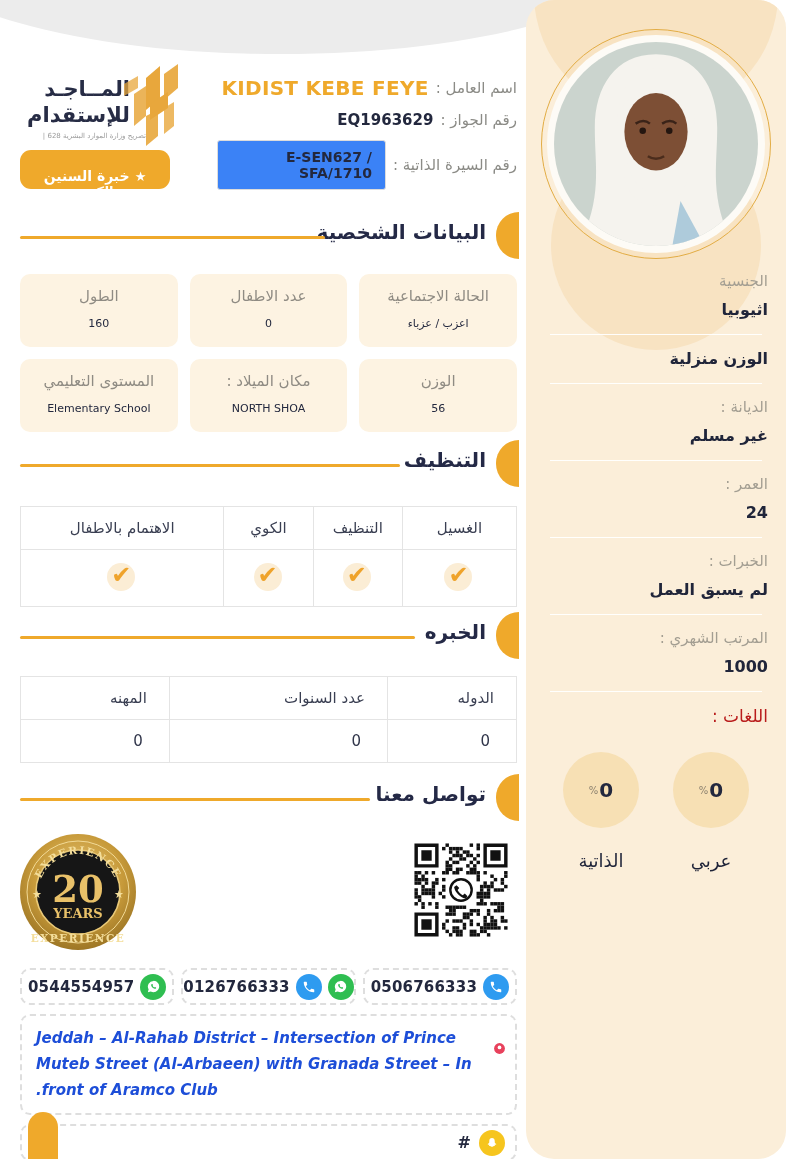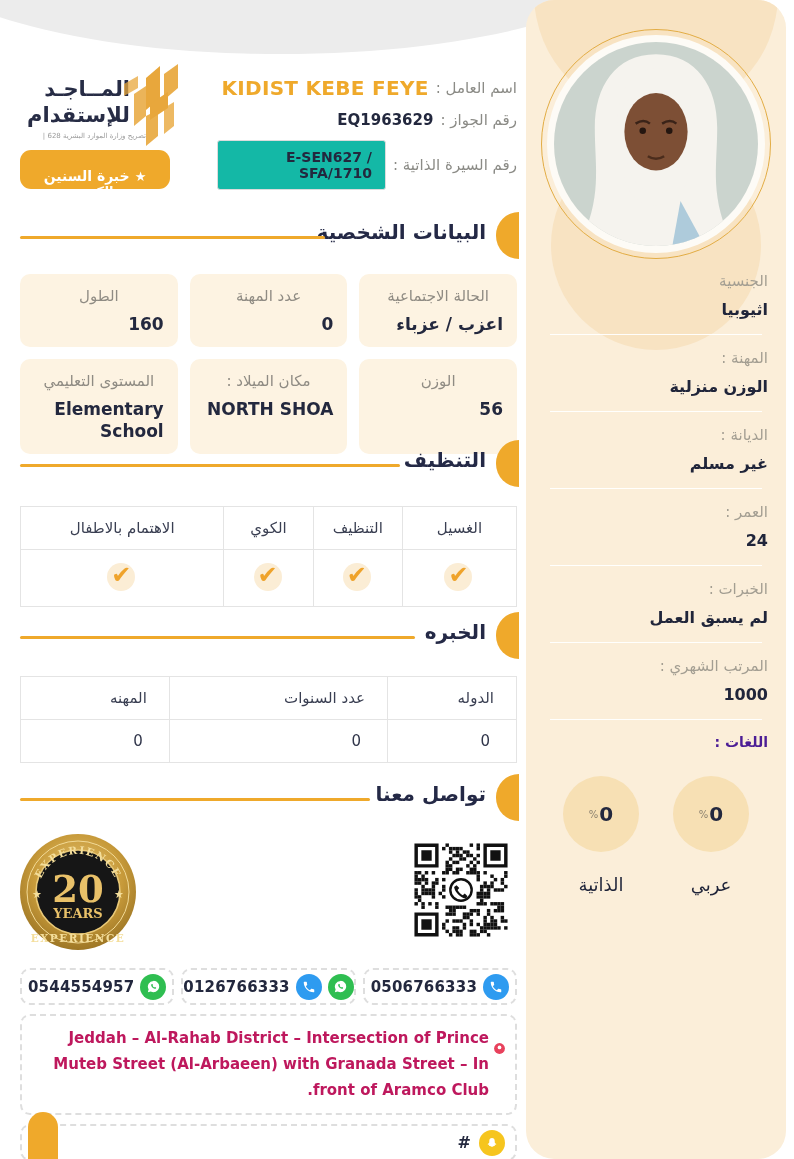--- a/index.html
+++ b/index.html
@@ -20,21 +20,21 @@
     border:1.5px solid #E2AC44; border-radius:50%; }
   .photo-pad { position:absolute; left:21px; top:35px; width:218px; height:218px;
     background:#FDFBF6; border-radius:50%; }
   .photo { position:absolute; left:28px; top:42px; width:204px; height:204px;
     border-radius:50%; overflow:hidden; }
   .sb-content { position:absolute; left:0; top:272px; width:100%; padding:0 18px;
     direction:rtl; }
   .sb-label { color:#A39E92; font-size:15px; }
   .sb-value { color:#20253A; font-size:16px; font-weight:bold; margin-top:10px; }
   .sb-div { border-top:1px solid rgba(255,255,255,.95); margin:15px 6px 14px 6px; }
-  .sb-langs-title { color:#4c1d95; font-size:14px; font-weight:bold; }
+  .sb-langs-title { color:#b91c1c; font-size:17px; font-weight:normal; }
   .gauges { display:flex; direction:rtl; justify-content:center; gap:34px; margin-top:26px; }
   .gauge { display:flex; flex-direction:column; align-items:center; }
   .gauge-circle { width:76px; height:76px; border-radius:50%; background:#F7E0B4;
     display:flex; align-items:center; justify-content:center; direction:ltr; }
   .gauge-sym { font-size:10px; color:#8D8270; margin-right:1px; }
   .gauge-num { font-size:20px; font-weight:bold; color:#23283E; }
   .gauge-name { margin-top:22px; font-size:18px; color:#1E2338; }
 
   
   .main { position:absolute; left:20px; top:0; width:497px; z-index:3; }
@@ -51,37 +51,37 @@
   .brand-badge .line1 { font-size:14px; font-weight:bold;margin-top:10px; }
   .brand-badge .line2 { font-size:13px; font-weight:bold; opacity:.95; }
   .badge-star { display:inline-block; margin-left:5px; font-size:13px; }
 
   .head-info { position:absolute; right:0; top:76px; width:300px; direction:rtl; text-align:right; }
   .head-row { margin-bottom:11px; display:flex; direction:rtl; justify-content:flex-start;
     align-items:center; gap:7px; }
   .head-label { color:#8B8B86; font-size:15px; white-space:nowrap; }
   .worker-name { color:#EFA92B; font-weight:bold; font-size:20px; letter-spacing:.3px; }
   .passport-no { color:#23283E; font-weight:bold; font-size:15px; }
-  .cv-box { background:#14b8a6; border:1px solid #DCDCDC; border-radius:3px;
+  .cv-box { background:#3b82f6; border:1px solid #DCDCDC; border-radius:3px;
     padding:8px 13px; color:#23283E; font-weight:bold; font-size:14px; direction:ltr; }
 
   .section { position:absolute; left:0; width:497px; }
   .sec-head { position:relative; height:48px; }
   .sec-cap { position:absolute; right:-2px; top:0; width:23px; height:47px;
     background:#EFA92B; border-radius:24px 0 0 24px; }
   .sec-title { position:absolute; right:31px; top:8px; color:#242946;
     font-weight:bold; font-size:20px; direction:rtl; }
   .sec-line { position:absolute; left:0; top:24px; height:3px; background:#EFA92B;
     border-radius:2px; }
 
   .cards { display:grid; direction:rtl; grid-template-columns:repeat(3,1fr);
     gap:12px; margin-top:14px; }
   .card { background:#FDF3E2; border-radius:10px; padding:12px 14px; text-align:center; }
   .card-label { color:#8F8B83; font-size:15px; line-height:21px; }
-  .card-value { color:#23283E; font-weight:bold; font-size:17px; line-height:22px; margin-top:6px;text-align:right; }
+  .card-value { color:#23283E; font-weight:normal; font-size:11px; line-height:22px; margin-top:6px; }
 
   table { border-collapse:collapse; width:497px; background:#fff; }
   th, td { border:1px solid #E4E4E4; color:#3A3F52; font-weight:normal; }
   .skills-table { margin-top:18px; direction:rtl; }
   .skills-table th { font-size:15px; padding:12px 6px; text-align:center; }
   .skills-table td { height:57px; text-align:center; }
   .check-wrap { position:relative; display:inline-block; width:34px; height:34px; }
   .check-bg { position:absolute; left:2px; top:4px; width:28px; height:28px;
     border-radius:50%; background:#FBEDD5; }
   .check { position:absolute; left:6px; top:2px; color:#EFA32B; font-size:24px; font-weight:bold; }
@@ -94,22 +94,22 @@
   .qr { margin-right:6px; margin-top:8px; }
 
   .phones { display:flex; direction:rtl; gap:7px; margin-top:12px; }
   .chip { border:2px dashed #DEDEDE; border-radius:10px; background:#fff; }
   .phone-chip { flex:1; height:37px; display:flex; direction:ltr; align-items:center;
     justify-content:center; gap:6px; }
   .phone-num { color:#23283E; font-weight:bold; font-size:15px; letter-spacing:.2px; }
   .icon-circle { width:26px; height:26px; border-radius:50%; display:inline-flex;
     align-items:center; justify-content:center; }
   .addr-chip { margin-top:9px; padding:9px 26px 10px 14px; position:relative; direction:rtl; }
-  .addr-text { color:#be185d; font-weight:bold; font-size:15px; line-height:26px;
-    text-align:right; direction:rtl; }
+  .addr-text { color:#1d4ed8; font-weight:bold; font-size:15px; line-height:26px;
+    text-align:left; direction:rtl;font-style:italic; }
   .pin { position:absolute; right:9px; top:24px; }
   .snap-chip { margin-top:9px; height:37px; display:flex; direction:rtl; align-items:center;
     padding:0 10px; gap:8px; }
   .snap-handle { color:#23283E; font-weight:bold; font-size:16px; direction:ltr; }
 
   .bottom-pill { position:absolute; left:28px; top:1112px; width:30px; height:47px;
     background:#EFA92B; border-radius:16px 16px 0 0; z-index:3; }
 </style>
 </head>
 <body>
@@ -167,21 +167,21 @@
         <div class="sec-cap"></div>
         <div class="sec-title">البيانات الشخصية</div>
         <div class="sec-line" style="width:305px"></div>
       </div>
       <div class="cards">
         <div class="card">
           <div class="card-label">الحالة الاجتماعية</div>
           <div class="card-value">اعزب / عزباء</div>
         </div>
         <div class="card">
-          <div class="card-label">عدد المهنة</div>
+          <div class="card-label">عدد الاطفال</div>
           <div class="card-value">0</div>
         </div>
         <div class="card">
           <div class="card-label">الطول</div>
           <div class="card-value">160</div>
         </div>
         <div class="card">
           <div class="card-label">الوزن</div>
           <div class="card-value">56</div>
         </div>
@@ -563,21 +563,20 @@
         <circle cx="56.5" cy="43.5" r="1.6" fill="#241610"></circle>
         <path d="M46 56 q4 2.5 8 0" stroke="#4A2C1C" stroke-width="1.2" fill="none"></path>
         <path d="M35 56 C32 72 40 80 50 80 C60 80 68 72 65 56 C62 70 56 74 50 74 C44 74 38 70 35 56 Z" fill="#F5F3EE"></path>
       </svg>
     </div>
 
     <div class="sb-content">
       <div class="sb-label">الجنسية</div>
       <div class="sb-value">اثيوبيا</div>
       <div class="sb-div"></div>
-      <div class="sb-label">المهنة :</div>
       <div class="sb-value">الوزن منزلية</div>
       <div class="sb-div"></div>
       <div class="sb-label">الديانة :</div>
       <div class="sb-value">غير مسلم</div>
       <div class="sb-div"></div>
       <div class="sb-label">العمر :</div>
       <div class="sb-value">24</div>
       <div class="sb-div"></div>
       <div class="sb-label">الخبرات :</div>
       <div class="sb-value">لم يسبق العمل</div>

